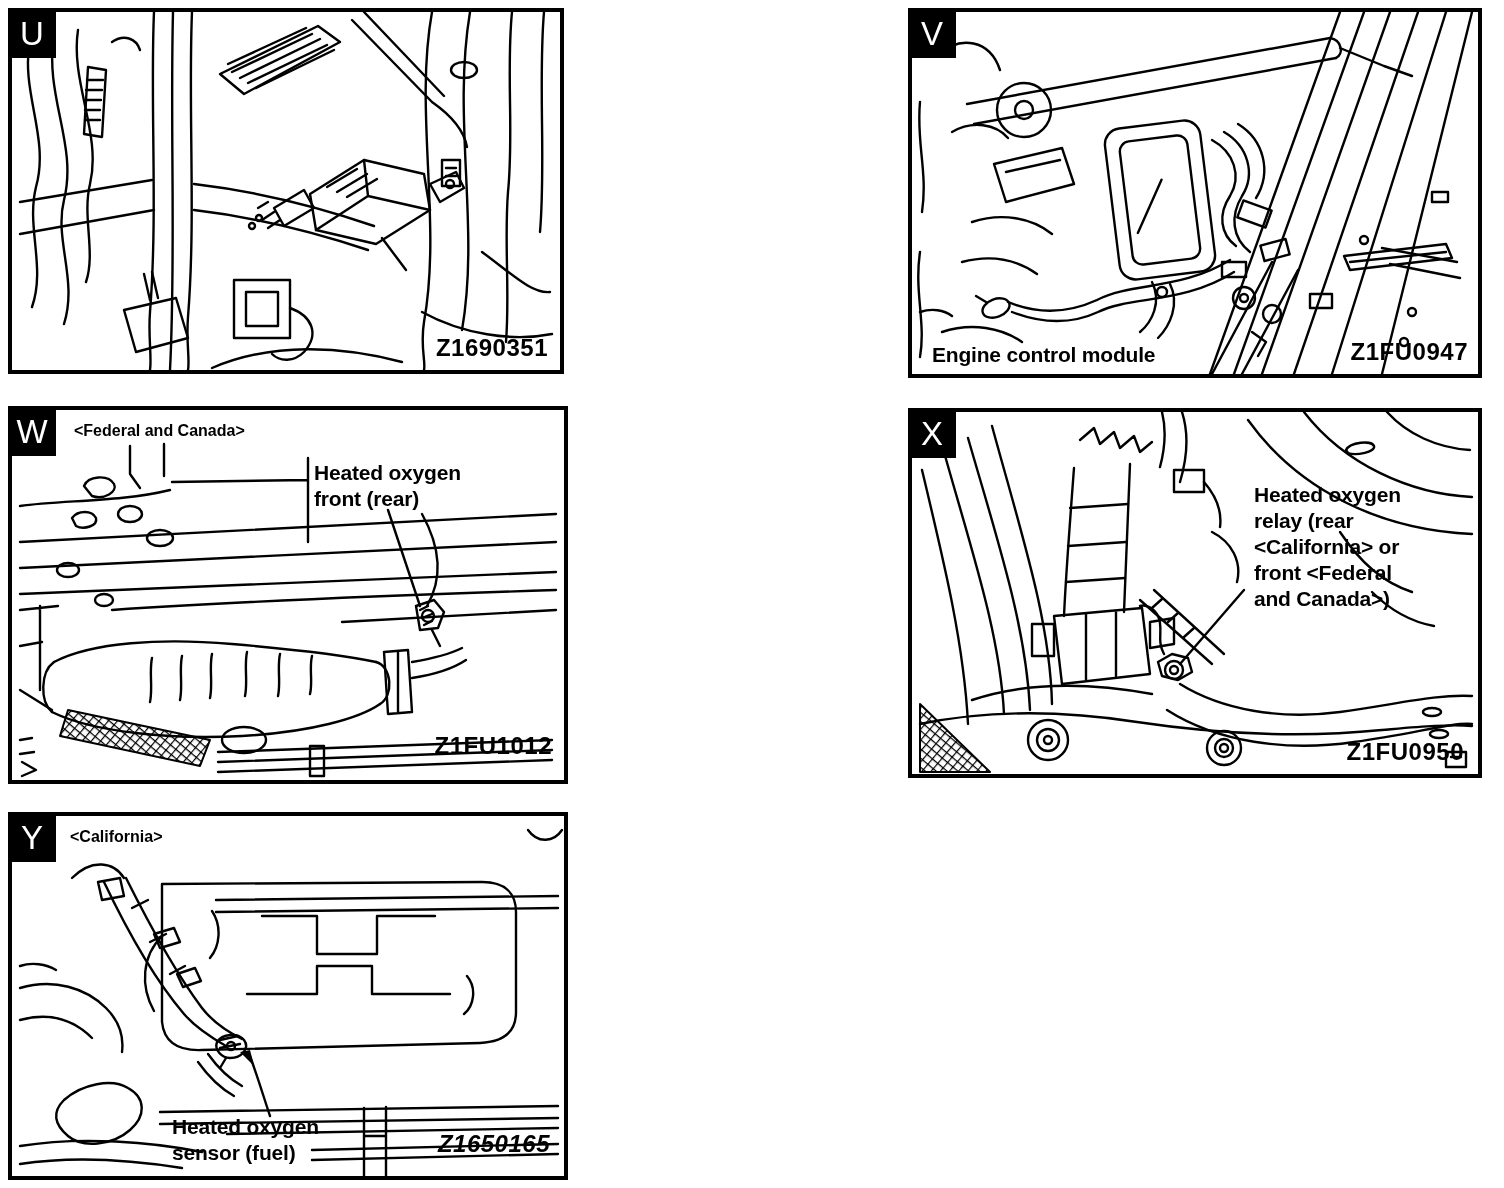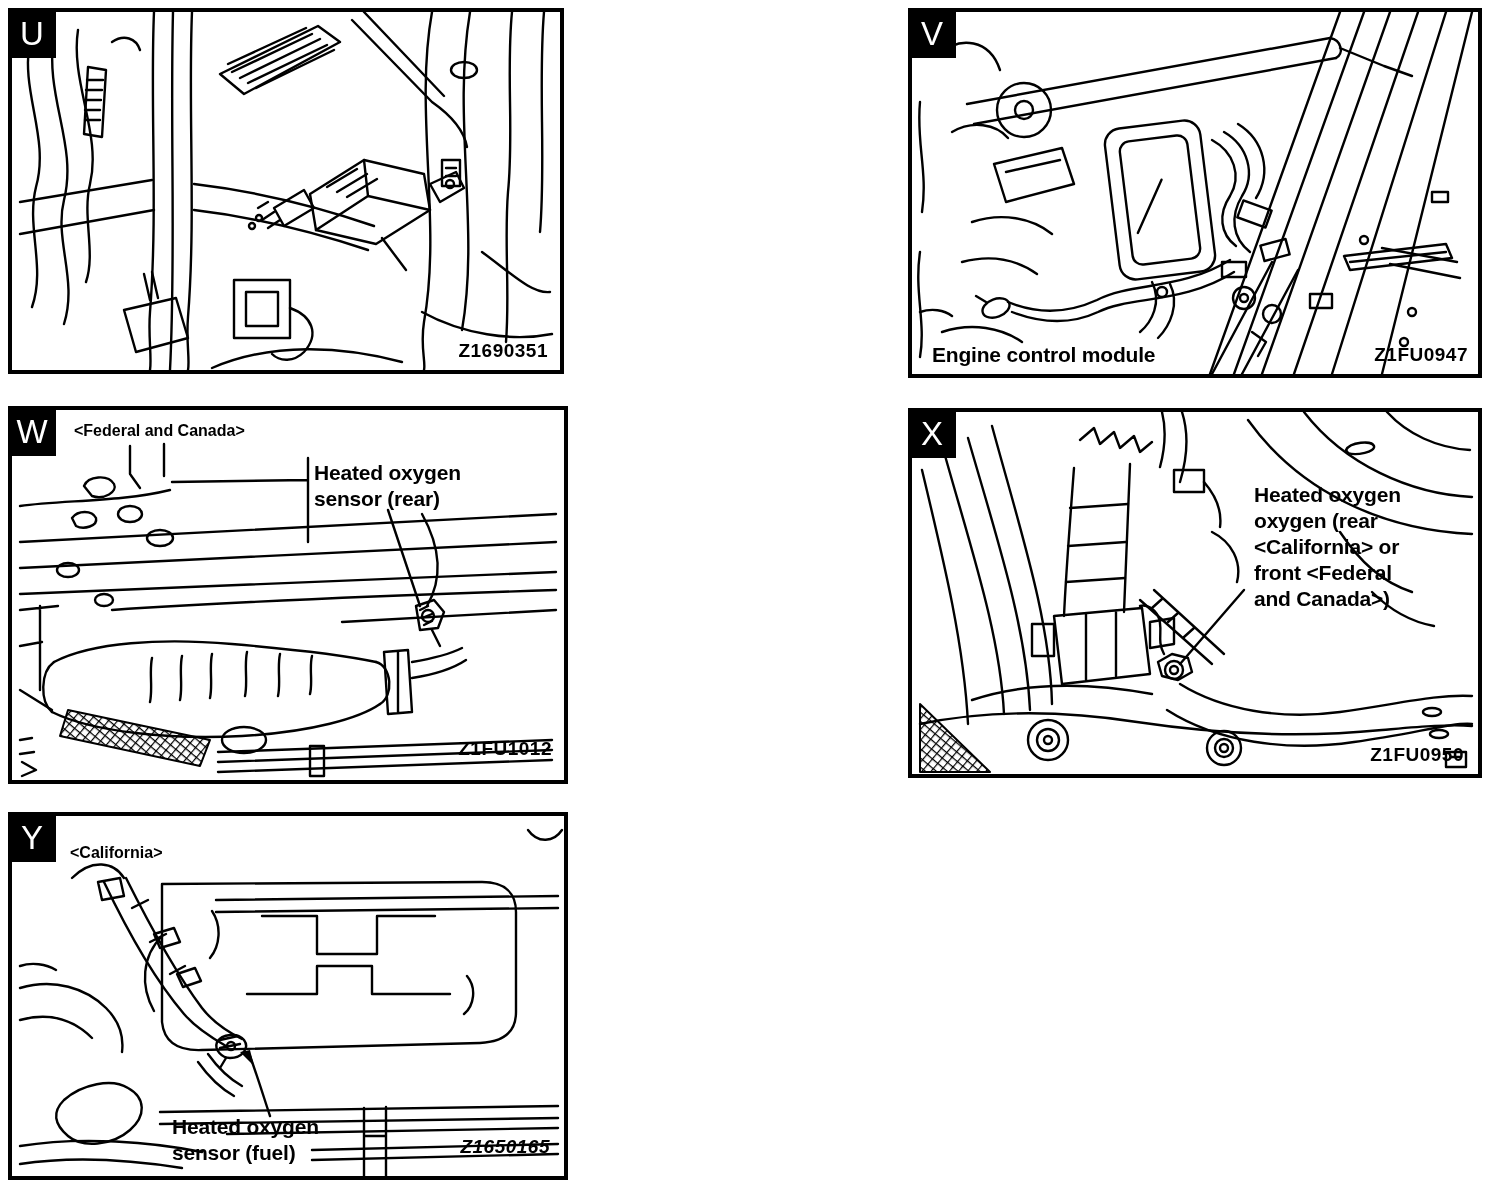--- a/index.html
+++ b/index.html
@@ -12,21 +12,21 @@
   .tab span{color:#fff;font-size:33px;font-weight:400;line-height:1;
             font-family:"Liberation Sans",sans-serif;}
   .art{position:absolute;left:0;top:0;width:100%;height:100%;z-index:1;}
   .art path,.art circle,.art ellipse,.art rect,.art line,.art polyline,.art polygon{
        fill:none;stroke:#000;stroke-width:2.4;stroke-linejoin:round;stroke-linecap:round;}
   .art .hatched{fill:url(#xhatch);stroke:#000;stroke-width:2;}
   .art .solid{fill:#000;stroke:none;}
   .label{position:absolute;z-index:2;font-weight:bold;font-size:21px;line-height:26px;
          letter-spacing:-0.2px;white-space:nowrap;background:transparent;}
   .header{position:absolute;z-index:2;font-weight:bold;font-size:16px;white-space:nowrap;}
-  .code{position:absolute;z-index:2;font-weight:bold;font-size:19px;letter-spacing:0.5px;}
+  .code{position:absolute;z-index:2;font-weight:bold;font-size:24px;letter-spacing:0.5px;}
 </style>
 </head>
 <body>
 
 <div class="page">
 
   <section class="panel" style="left:8px;top:8px;width:556px;height:366px;">
     <div class="tab">
       <span>U</span>
     </div>
@@ -164,21 +164,21 @@
       <path d="M408,200 l8,-4 M410,208 l10,-4 M412,215 l8,-4 M420,220 L428,236"></path>
       <polygon class="hatched" points="56,300 198,330 188,356 48,326"></polygon>
       <path d="M206,342 L540,330 M206,352 L540,340 M206,362 L540,350"></path>
       <ellipse cx="232" cy="330" rx="22" ry="13"></ellipse>
       <path d="M298,336 h14 v30 h-14 z"></path>
       <path d="M8,330 L20,328 M8,344 l14,-2 M10,352 l14,8 l-14,6"></path>
     </svg>
     <div class="header" style="left:62px;top:12px;">&lt;Federal and Canada&gt;</div>
     <div class="label" style="left:302px;top:50px;">
       <div>Heated oxygen</div>
-      <div>sensor (rear)</div>
+      <div>front (rear)</div>
     </div>
     <div class="code" style="right:12px;bottom:20px;">Z1FU1012</div>
   </section>
 
   <section class="panel" style="left:908px;top:408px;width:574px;height:370px;">
     <div class="tab">
       <span>X</span>
     </div>
     <svg class="art" viewBox="0 0 566 362">
       <path d="M336,8 C386,78 468,118 560,122 M392,0 C432,52 498,82 560,85 M475,0 C495,22 525,36 558,38"></path>
@@ -210,21 +210,21 @@
       <circle cx="312" cy="336" r="17"></circle>
         <circle cx="312" cy="336" r="9"></circle>
         <circle cx="312" cy="336" r="4"></circle>
       <polygon class="hatched" points="8,292 78,360 8,360"></polygon>
       <ellipse cx="520" cy="300" rx="9" ry="4"></ellipse>
         <ellipse cx="527" cy="322" rx="9" ry="4"></ellipse>
       <path d="M534,340 h20 v15 h-20 z M539,345 h10"></path>
     </svg>
     <div class="label" style="left:342px;top:70px;">
       <div>Heated oxygen</div>
-      <div>oxygen (rear</div>
+      <div>relay (rear</div>
       <div>&lt;California&gt; or</div>
       <div>front &lt;Federal</div>
       <div>and Canada&gt;)</div>
     </div>
     <div class="code" style="right:14px;bottom:8px;margin-top:11px;">Z1FU0950</div>
   </section>
 
   <section class="panel" style="left:8px;top:812px;width:560px;height:368px;">
     <div class="tab">
       <span>Y</span>
@@ -249,21 +249,21 @@
       <path class="solid" d="M228,236 L242,250 L238,234 Z"></path>
       <path d="M196,238 C206,252 216,262 230,270 M186,246 C196,260 208,272 222,280"></path>
       <path d="M8,172 C42,162 74,172 94,192 C108,206 112,220 110,236"></path>
       <path d="M8,204 C38,196 62,204 80,222 M8,150 C20,146 34,148 44,154"></path>
       <path d="M52,284 C70,268 100,262 116,272 C134,282 134,300 118,314 C100,330 70,332 56,320 C42,308 40,296 52,284 Z"></path>
       <path d="M148,296 L546,290 M148,308 L546,302 M215,318 L546,312"></path>
       <path d="M352,292 V360 M374,291 V360 M352,320 h22"></path>
       <path d="M8,330 C70,320 140,326 190,336 M8,348 C60,340 120,344 170,352"></path>
       <path d="M300,334 L546,328 M300,344 L546,338"></path>
     </svg>
-    <div class="header" style="left:58px;top:28px;">&lt;California&gt;</div>
+    <div class="header" style="left:58px;top:12px;">&lt;California&gt;</div>
     <div class="label" style="left:160px;top:298px;">
       <div>Heated oxygen</div>
       <div>sensor (fuel)</div>
     </div>
     <div class="code" style="right:14px;bottom:18px;font-style:italic;">Z1650165</div>
   </section>
 
 </div>
 
 </body></html>

